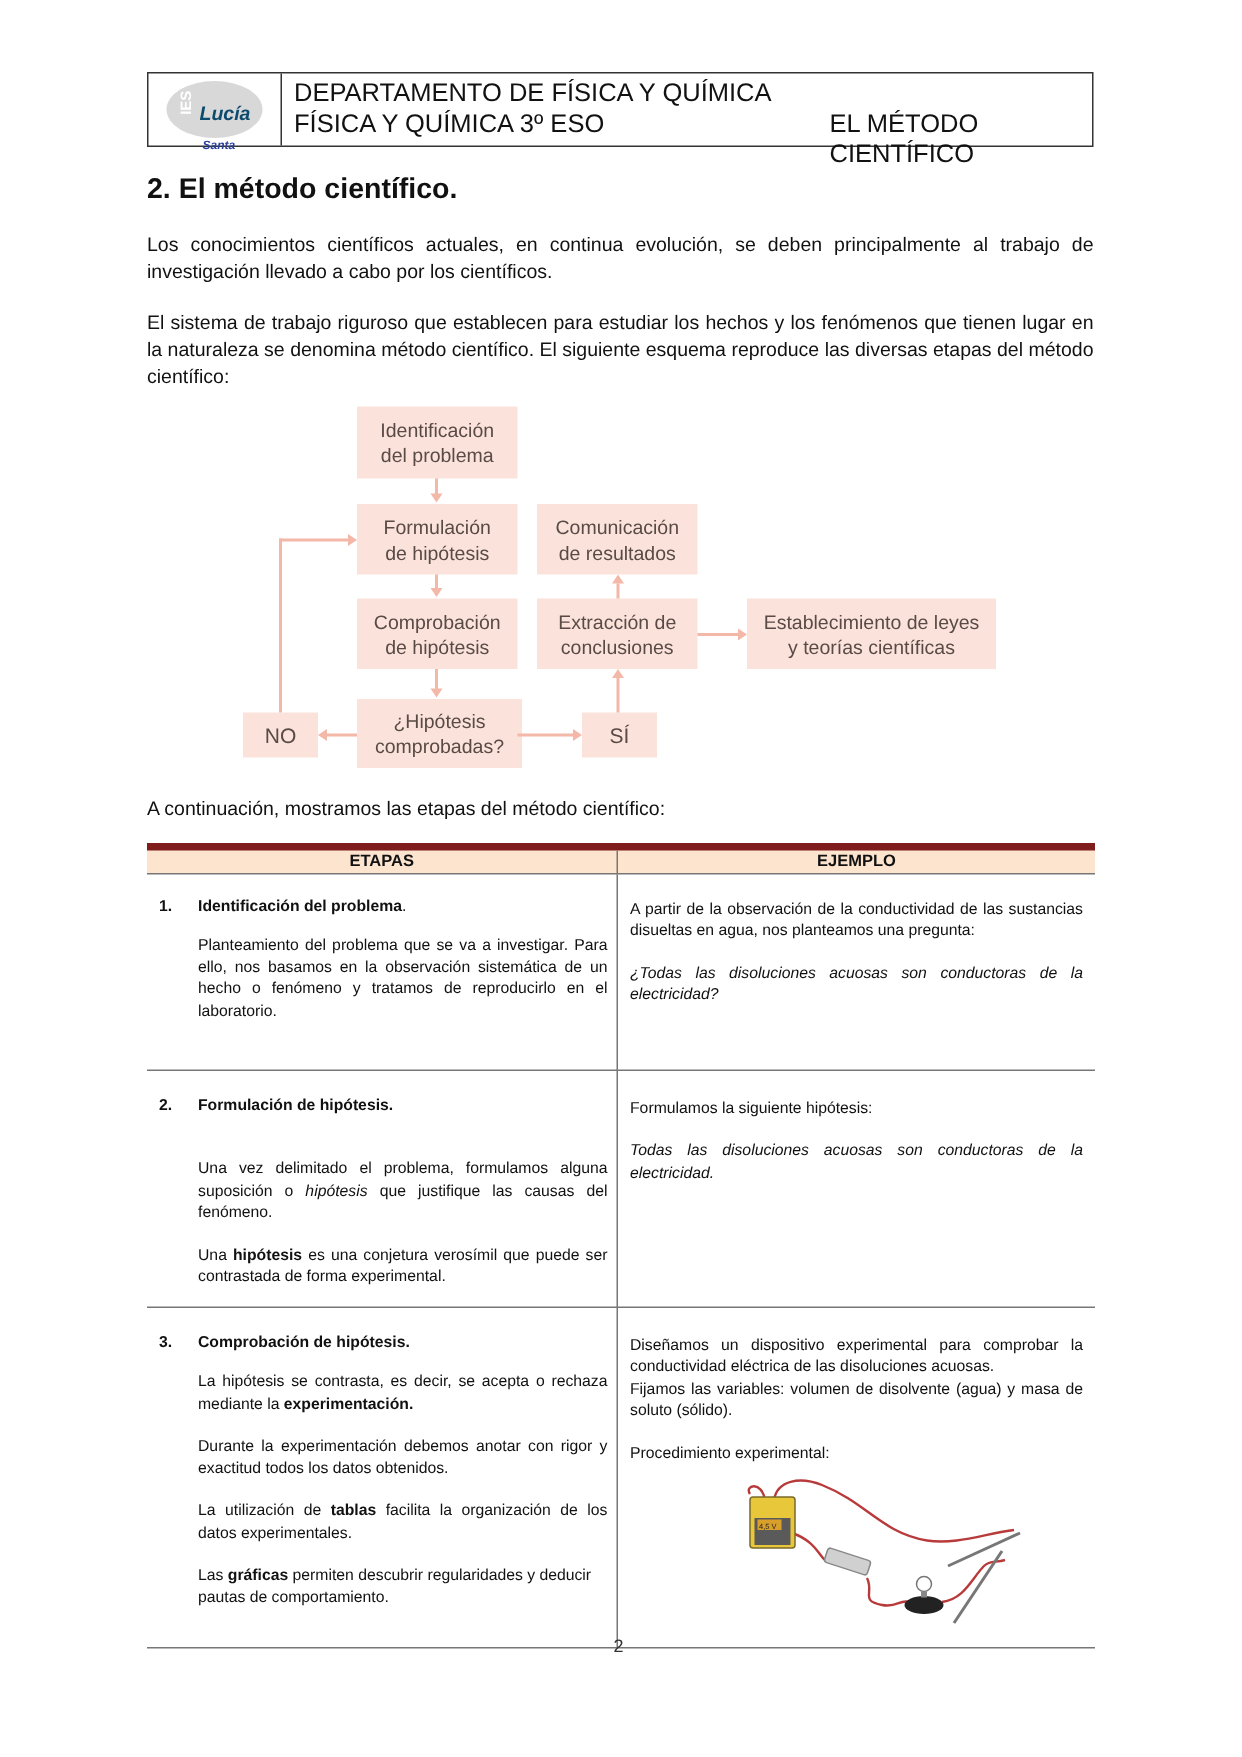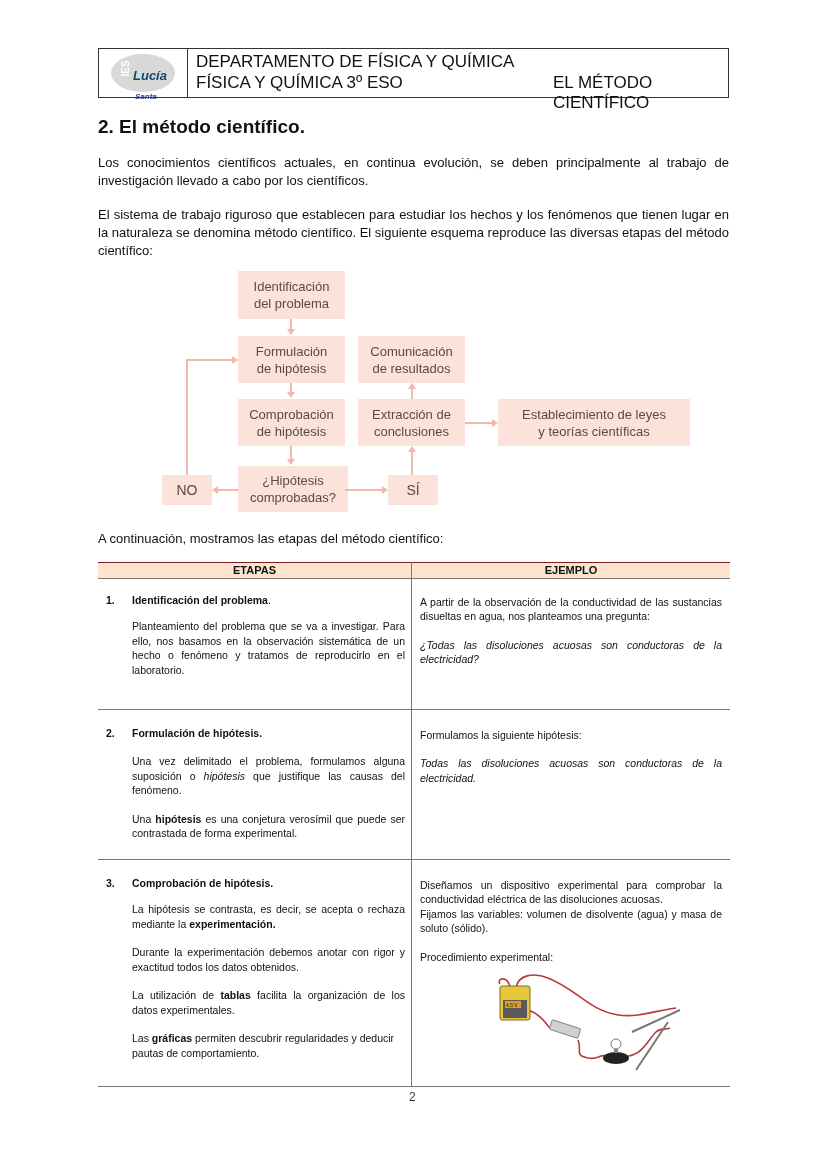--- a/index.html
+++ b/index.html
@@ -28,21 +28,21 @@
          text-align:center; display:flex; align-items:center; justify-content:center; }
   .ln { position:absolute; background:#f4b8a8; }
   .ah { position:absolute; width:0; height:0; }
   .ah-down { border-left:4px solid transparent; border-right:4px solid transparent; border-top:6px solid #f4b8a8; }
   .ah-up { border-left:4px solid transparent; border-right:4px solid transparent; border-bottom:6px solid #f4b8a8; }
   .ah-right { border-top:4px solid transparent; border-bottom:4px solid transparent; border-left:6px solid #f4b8a8; }
   .ah-left { border-top:4px solid transparent; border-bottom:4px solid transparent; border-right:6px solid #f4b8a8; }
 
   
   .tbl { position:absolute; left:98px; top:562px; width:632px; border-collapse:collapse; font-size:10.5px; line-height:14.5px; }
-  .tbl th { background:#fde4cf; font-weight:bold; font-size:11px; height:12px; padding:0; border-top:1px solid #7f1d1d; border-bottom:1px solid #777; }
+  .tbl th { background:#fde4cf; font-weight:bold; font-size:11px; height:12px; padding:0; border-top:5px solid #7f1d1d; border-bottom:1px solid #777; }
   .tbl th.c1 { border-right:1px solid #777; }
   .tbl td { vertical-align:top; border-bottom:1px solid #777; padding:0; }
   .tbl td.c1 { border-right:1px solid #777; width:313px; }
   .cell1 { padding:14px 6px 12px 8px; position:relative; }
   .num { position:absolute; left:8px; font-weight:bold; }
   .stitle { margin-left:26px; font-weight:bold; }
   .sp { margin:12px 0 0 26px; text-align:justify; }
   .cell2 { padding:16px 8px 12px 8px; }
   .cell2 p { margin:0 0 14px 0; text-align:justify; }
   .cell2 p.tight { margin-bottom:0; }
@@ -96,21 +96,21 @@
         <div>Comprobación</div>
         <div>de hipótesis</div>
       </div>
   </div>
   <div class="box" style="left:198px; top:131px; width:107px; height:47px;">
     <div>
         <div>Extracción de</div>
         <div>conclusiones</div>
       </div>
   </div>
-  <div class="box" style="left:338px; top:131px; width:192px; height:47px;">
+  <div class="box" style="left:338px; top:131px; width:166px; height:47px;">
     <div>
         <div>Establecimiento de leyes</div>
         <div>y teorías científicas</div>
       </div>
   </div>
   <div class="box" style="left:78px; top:198px; width:110px; height:46px;">
     <div>
         <div>¿Hipótesis</div>
         <div>comprobadas?</div>
       </div>
@@ -172,21 +172,21 @@
           <p class="ital tight">¿Todas las disoluciones acuosas son conductoras de la electricidad?</p>
         </div>
       </td>
     </tr>
 
     <tr style="height:150px;">
       <td class="c1">
         <div class="cell1" style="padding-top:16px;">
           <span class="num">2.</span>
           <div class="stitle">Formulación de hipótesis.</div>
-          <div class="sp" style="margin-top:14px;"><span>Una vez delimitado el problema, formulamos alguna suposición o </span><i>hipótesis</i><span> que justifique las causas del fenómeno.</span></div>
+          <div class="sp" style="margin-top:28px;"><span>Una vez delimitado el problema, formulamos alguna suposición o </span><i>hipótesis</i><span> que justifique las causas del fenómeno.</span></div>
           <div class="sp" style="margin-top:14px;"><span>Una </span><b>hipótesis</b><span> es una conjetura verosímil que puede ser contrastada de forma experimental.</span></div>
         </div>
       </td>
       <td>
         <div class="cell2" style="padding-top:18px;">
           <p>Formulamos la siguiente hipótesis:</p>
           <p class="ital tight">Todas las disoluciones acuosas son conductoras de la electricidad.</p>
         </div>
       </td>
     </tr>

